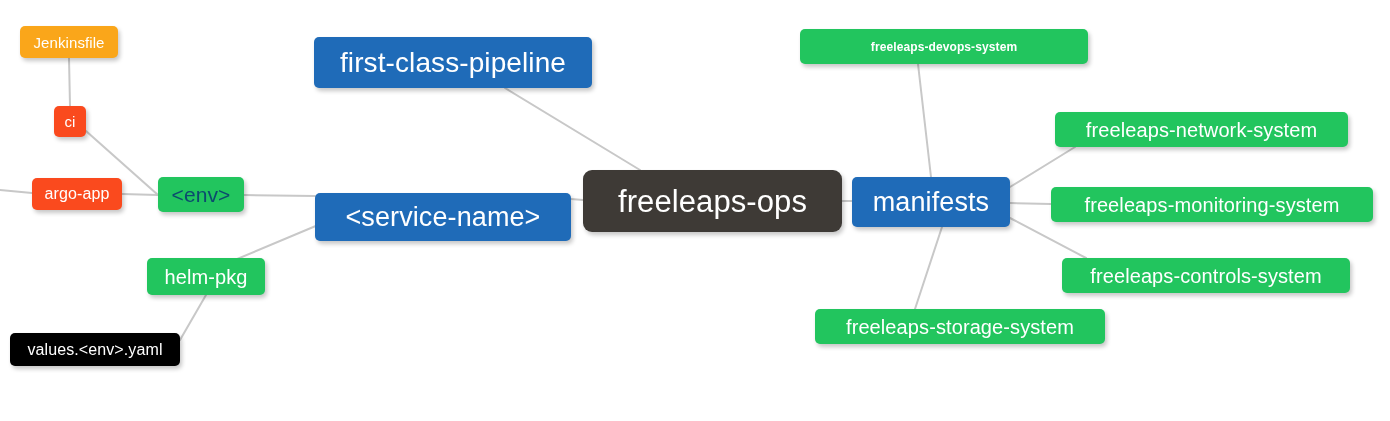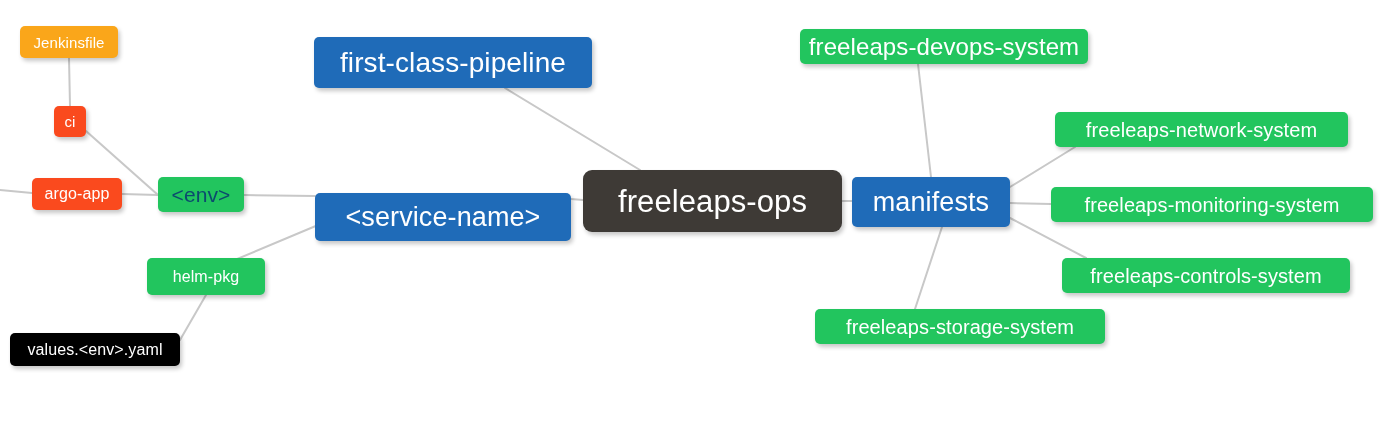--- a/index.html
+++ b/index.html
@@ -71,26 +71,26 @@
       <line class="edge" x1="1010" y1="218" x2="1086" y2="258" stroke="#c8c8c8"></line>
       <line class="edge" x1="942" y1="227" x2="915" y2="309" stroke="#c8c8c8"></line>
       <line class="edge" x1="0" y1="190" x2="32" y2="193" stroke="#c8c8c8"></line>
     </svg>
 
   <div id="node-layer">
       <div class="node" style="left: 20px; top: 26px; width: 98px; height: 32px; background: rgb(250, 166, 26); font-size: 15px; color: rgb(255, 255, 255);">Jenkinsfile</div>
       <div class="node" style="left: 54px; top: 106px; width: 32px; height: 31px; background: rgb(250, 74, 30); font-size: 15px; color: rgb(255, 255, 255);">ci</div>
       <div class="node" style="left: 32px; top: 178px; width: 90px; height: 32px; background: rgb(250, 74, 30); font-size: 16px; color: rgb(255, 255, 255);">argo-app</div>
       <div class="node" style="left: 158px; top: 177px; width: 86px; height: 35px; background: rgb(34, 197, 94); font-size: 21px; color: #0c4a6e;">&lt;env&gt;</div>
-      <div class="node" style="left: 147px; top: 258px; width: 118px; height: 37px; background: rgb(34, 197, 94); font-size: 16px; color: rgb(255, 255, 255);">helm-pkg</div>
+      <div class="node" style="left: 147px; top: 258px; width: 118px; height: 37px; background: rgb(34, 197, 94); font-size: 20px; color: rgb(255, 255, 255);">helm-pkg</div>
       <div class="node" style="left: 10px; top: 333px; width: 170px; height: 33px; background: #000000; font-size: 16px; color: rgb(255, 255, 255);">values.&lt;env&gt;.yaml</div>
       <div class="node" style="left: 314px; top: 37px; width: 278px; height: 51px; background: rgb(31, 107, 184); font-size: 28px; color: rgb(255, 255, 255);">first-class-pipeline</div>
       <div class="node" style="left: 315px; top: 172px; width: 256px; height: 48px; background: rgb(31, 107, 184); font-size: 27px; color: rgb(255, 255, 255); margin-top: 21px;">&lt;service-name&gt;</div>
       <div class="node root" style="left: 583px; top: 170px; width: 259px; height: 62px; background: rgb(62, 58, 54); font-size: 31px; color: rgb(255, 255, 255);">freeleaps-ops</div>
       <div class="node" style="left: 852px; top: 177px; width: 158px; height: 50px; background: rgb(31, 107, 184); font-size: 27px; color: rgb(255, 255, 255);">manifests</div>
-      <div class="node" style="left: 800px; top: 29px; width: 288px; height: 35px; background: rgb(34, 197, 94); font-size: 24px; color: rgb(255, 255, 255);">freeleaps-devops-system</div>
+      <div class="node" style="left: 800px; top: 29px; width: 288px; height: 35px; background: rgb(34, 197, 94); font-size: 12px; color: rgb(255, 255, 255); font-weight: bold;">freeleaps-devops-system</div>
       <div class="node" style="left: 1055px; top: 112px; width: 293px; height: 35px; background: rgb(34, 197, 94); font-size: 20px; color: rgb(255, 255, 255);">freeleaps-network-system</div>
       <div class="node" style="left: 1051px; top: 187px; width: 322px; height: 35px; background: rgb(34, 197, 94); font-size: 20px; color: rgb(255, 255, 255);">freeleaps-monitoring-system</div>
       <div class="node" style="left: 1062px; top: 258px; width: 288px; height: 35px; background: rgb(34, 197, 94); font-size: 20px; color: rgb(255, 255, 255);">freeleaps-controls-system</div>
       <div class="node" style="left: 815px; top: 309px; width: 290px; height: 35px; background: rgb(34, 197, 94); font-size: 20px; color: rgb(255, 255, 255);">freeleaps-storage-system</div>
     </div>
 
 </div>
 
 </body></html>

